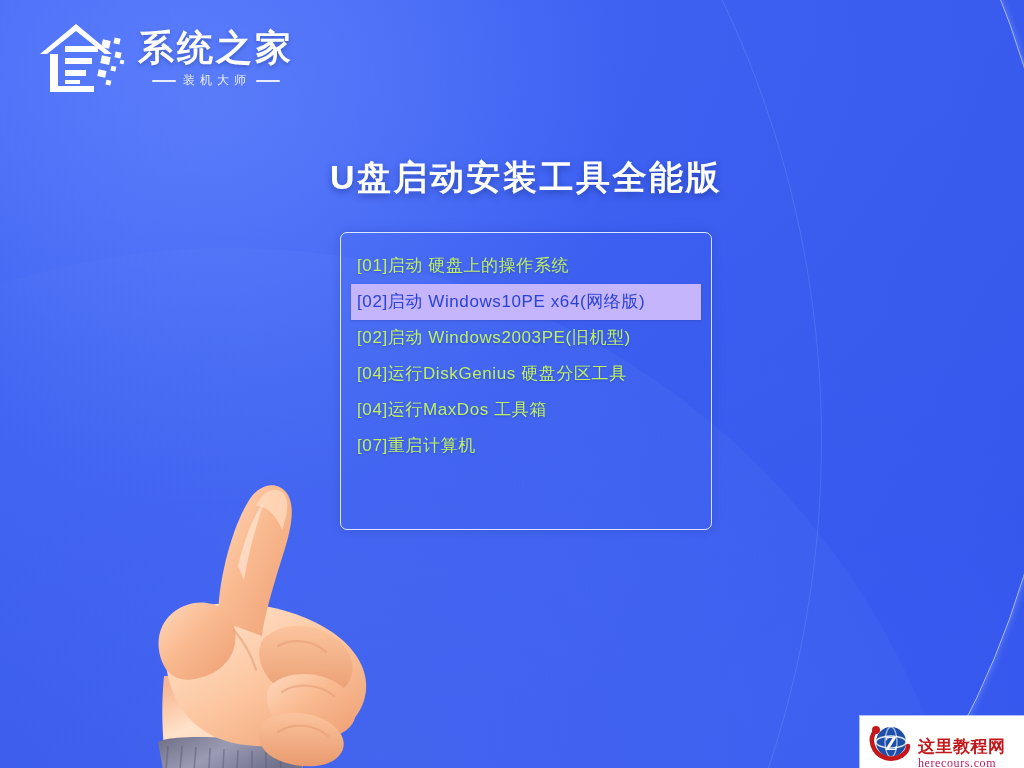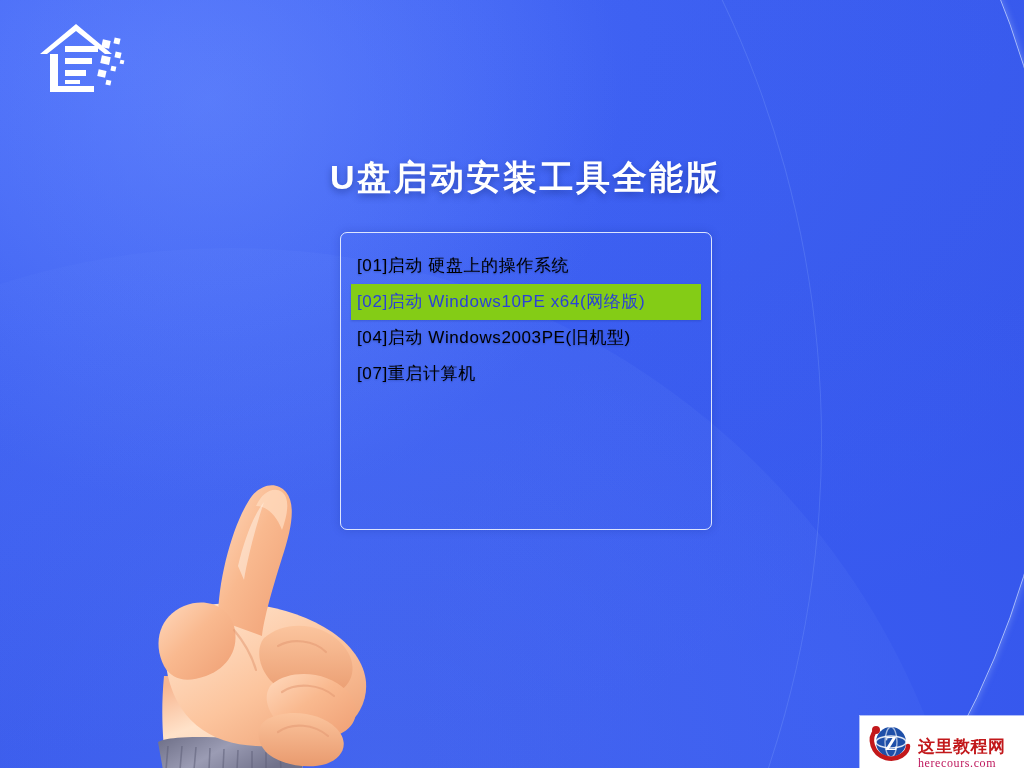--- a/index.html
+++ b/index.html
@@ -155,29 +155,29 @@
     width: 372px;
     padding-top: 12px;
     box-sizing: border-box;
   }
   .menu-item {
     position: relative;
     height: 36px;
     line-height: 36px;
     margin: 0 11px;
     padding: 0 6px;
-    color: #000000;
+    color: #bef264;
     font-size: 17px;
     letter-spacing: .6px;
     white-space: nowrap;
     text-shadow: 0 1px 2px rgba(15,35,110,.32);
     box-sizing: border-box;
   }
   .menu-item.selected {
-    background: #84cc16;
+    background: #c4b5fd;
     color: #2a41d8;
     text-shadow: none;
     box-shadow: 0 1px 2px rgba(10,25,90,.2);
   }
 
   
   .hand {
     position: absolute;
     left: 106px;
     top: 470px;
@@ -253,30 +253,40 @@
         <rect x="66" y="24" width="8" height="8" transform="rotate(12 70 28)"></rect>
         <rect x="78" y="22" width="6" height="6" transform="rotate(12 81 25)"></rect>
         <rect x="65" y="40" width="9" height="8" transform="rotate(12 69 44)"></rect>
         <rect x="79" y="36" width="6" height="6" transform="rotate(12 82 39)"></rect>
         <rect x="62" y="54" width="8" height="7" transform="rotate(12 66 57)"></rect>
         <rect x="75" y="50" width="5" height="5" transform="rotate(12 77 52)"></rect>
         <rect x="84" y="44" width="4" height="4" transform="rotate(12 86 46)"></rect>
         <rect x="70" y="64" width="5" height="5" transform="rotate(12 72 66)"></rect>
       </g>
     </svg>
+    <div class="logo-text">
+      <div class="logo-title">系统之家</div>
+      <div class="logo-sub">
+        <span class="rule"></span>
+        <span>装机大师</span>
+        <span class="rule rule-r"></span>
+      </div>
+    </div>
   </div>
 
   <div class="main-title">U盘启动安装工具全能版</div>
 
   <div class="menu-box"></div>
 
   <div class="menu-list">
     <div class="menu-item">[01]启动 硬盘上的操作系统</div>
     <div class="menu-item selected">[02]启动 Windows10PE x64(网络版)</div>
-    <div class="menu-item">[04]启动 Windows2003PE(旧机型)</div>
+    <div class="menu-item">[02]启动 Windows2003PE(旧机型)</div>
+    <div class="menu-item">[04]运行DiskGenius 硬盘分区工具</div>
+    <div class="menu-item">[04]运行MaxDos 工具箱</div>
     <div class="menu-item">[07]重启计算机</div>
   </div>
 
   <svg class="hand" viewBox="0 0 330 300">
     <defs>
       <linearGradient id="skinA" x1="0" y1="0" x2="1" y2="1">
         <stop offset="0%" stop-color="#ffd9bd"></stop>
         <stop offset="45%" stop-color="#f9b98f"></stop>
         <stop offset="100%" stop-color="#ef9f74"></stop>
       </linearGradient>

